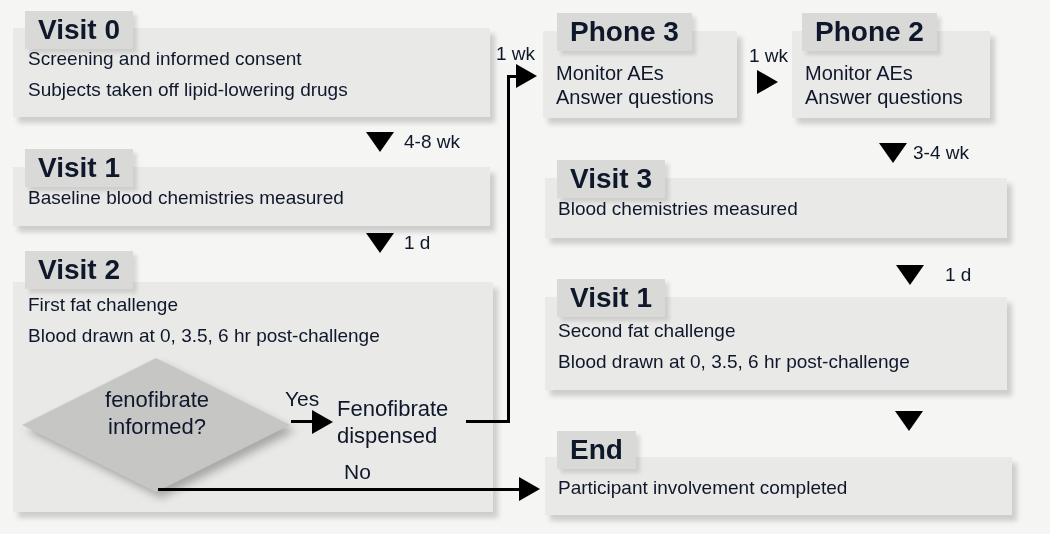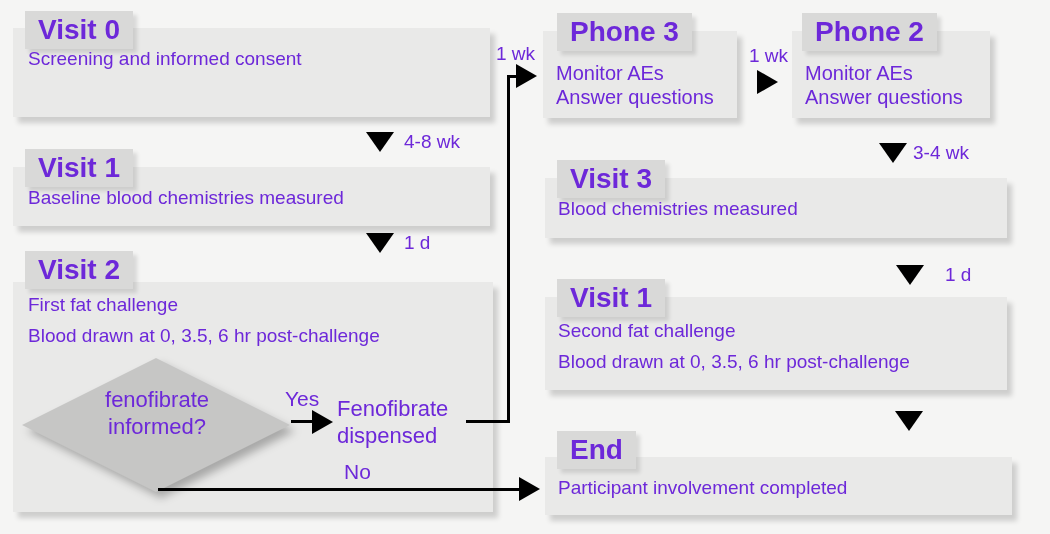--- a/index.html
+++ b/index.html
@@ -1,19 +1,19 @@
 <!DOCTYPE html>
 <html><head>
 <meta charset="utf-8">
 <style>
   html,body{margin:0;padding:0;}
   body{font-family:"Liberation Sans",sans-serif;background:#ffffff;}
   #canvas{
     position:relative;width:1050px;height:534px;overflow:hidden;
-    background:#f5f5f4;color:#6d28d9;
+    background:#f5f5f4;color:#0f172a;
   }
   .box{
     position:absolute;background:#e9e9e8;
     box-shadow:5px 6px 5px rgba(0,0,0,0.16);
   }
   .title-label{
     position:absolute;background:#d9d9d8;
     font-weight:bold;font-size:28px;line-height:36px;
     padding:1px 13px;white-space:nowrap;
     box-shadow:4px 4px 4px rgba(0,0,0,0.12);
@@ -60,20 +60,21 @@
 </head>
 <body>
 
 <div id="canvas">
 
   <section>
     <div class="box" style="left:13px;top:28px;width:477px;height:89px"></div>
     <div class="title-label" style="left:25px;top:11px">Visit 0</div>
     <div class="body-text" style="left:28px;top:43px">
       <div>Screening and informed consent</div>
+      <div>Subjects taken off lipid-lowering drugs</div>
     </div>
   </section>
 
   <div class="tri-down" style="left:366px;top:132px"></div>
   <div class="interval-label" style="left:404px;top:132px">4-8 wk</div>
 
   <section>
     <div class="box" style="left:13px;top:167px;width:477px;height:59px"></div>
     <div class="title-label" style="left:25px;top:149px">Visit 1</div>
     <div class="body-text" style="left:28px;top:182px">

